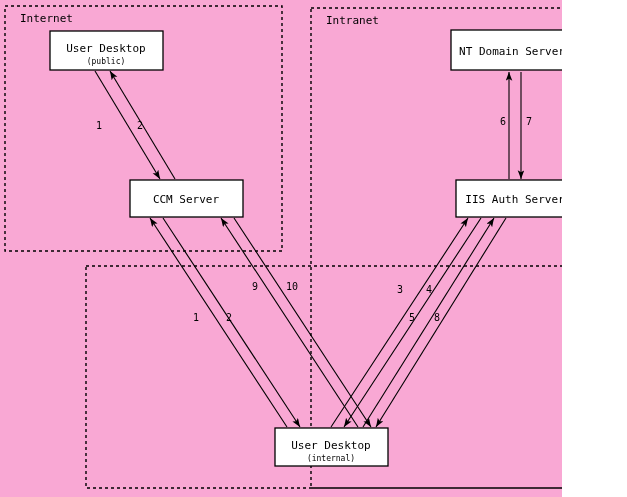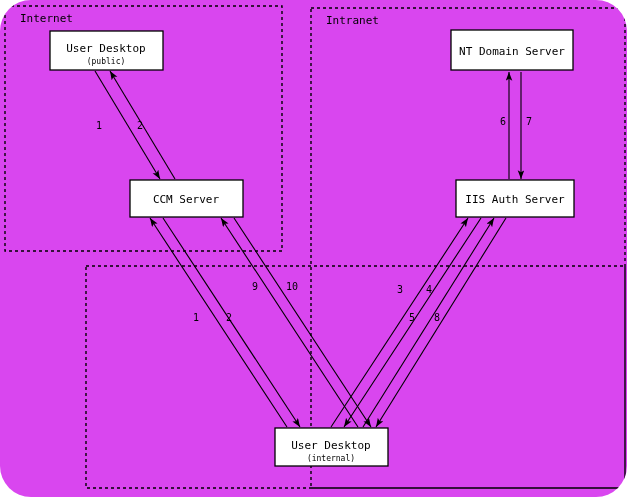--- a/index.html
+++ b/index.html
@@ -2,26 +2,25 @@
 <html><head>
 <meta charset="utf-8">
 <style>
   html, body {
     margin: 0;
     padding: 0;
     background: #ffffff;
   }
   #diagram-root {
     position: relative;
-    width: 627px;
+    width: 562px;
     height: 497px;
-    background: #d946ef;
+    background: #f9a8d4;
     font-family: "DejaVu Sans Mono", "Liberation Mono", monospace;
     overflow: hidden;
-    border-radius: 31px;
   }
   svg#diagram-svg {
     display: block;
     width: 627px;
     height: 497px;
   }
   .zone-rect {
     fill: none;
     stroke: #000000;
     stroke-width: 1.4;

